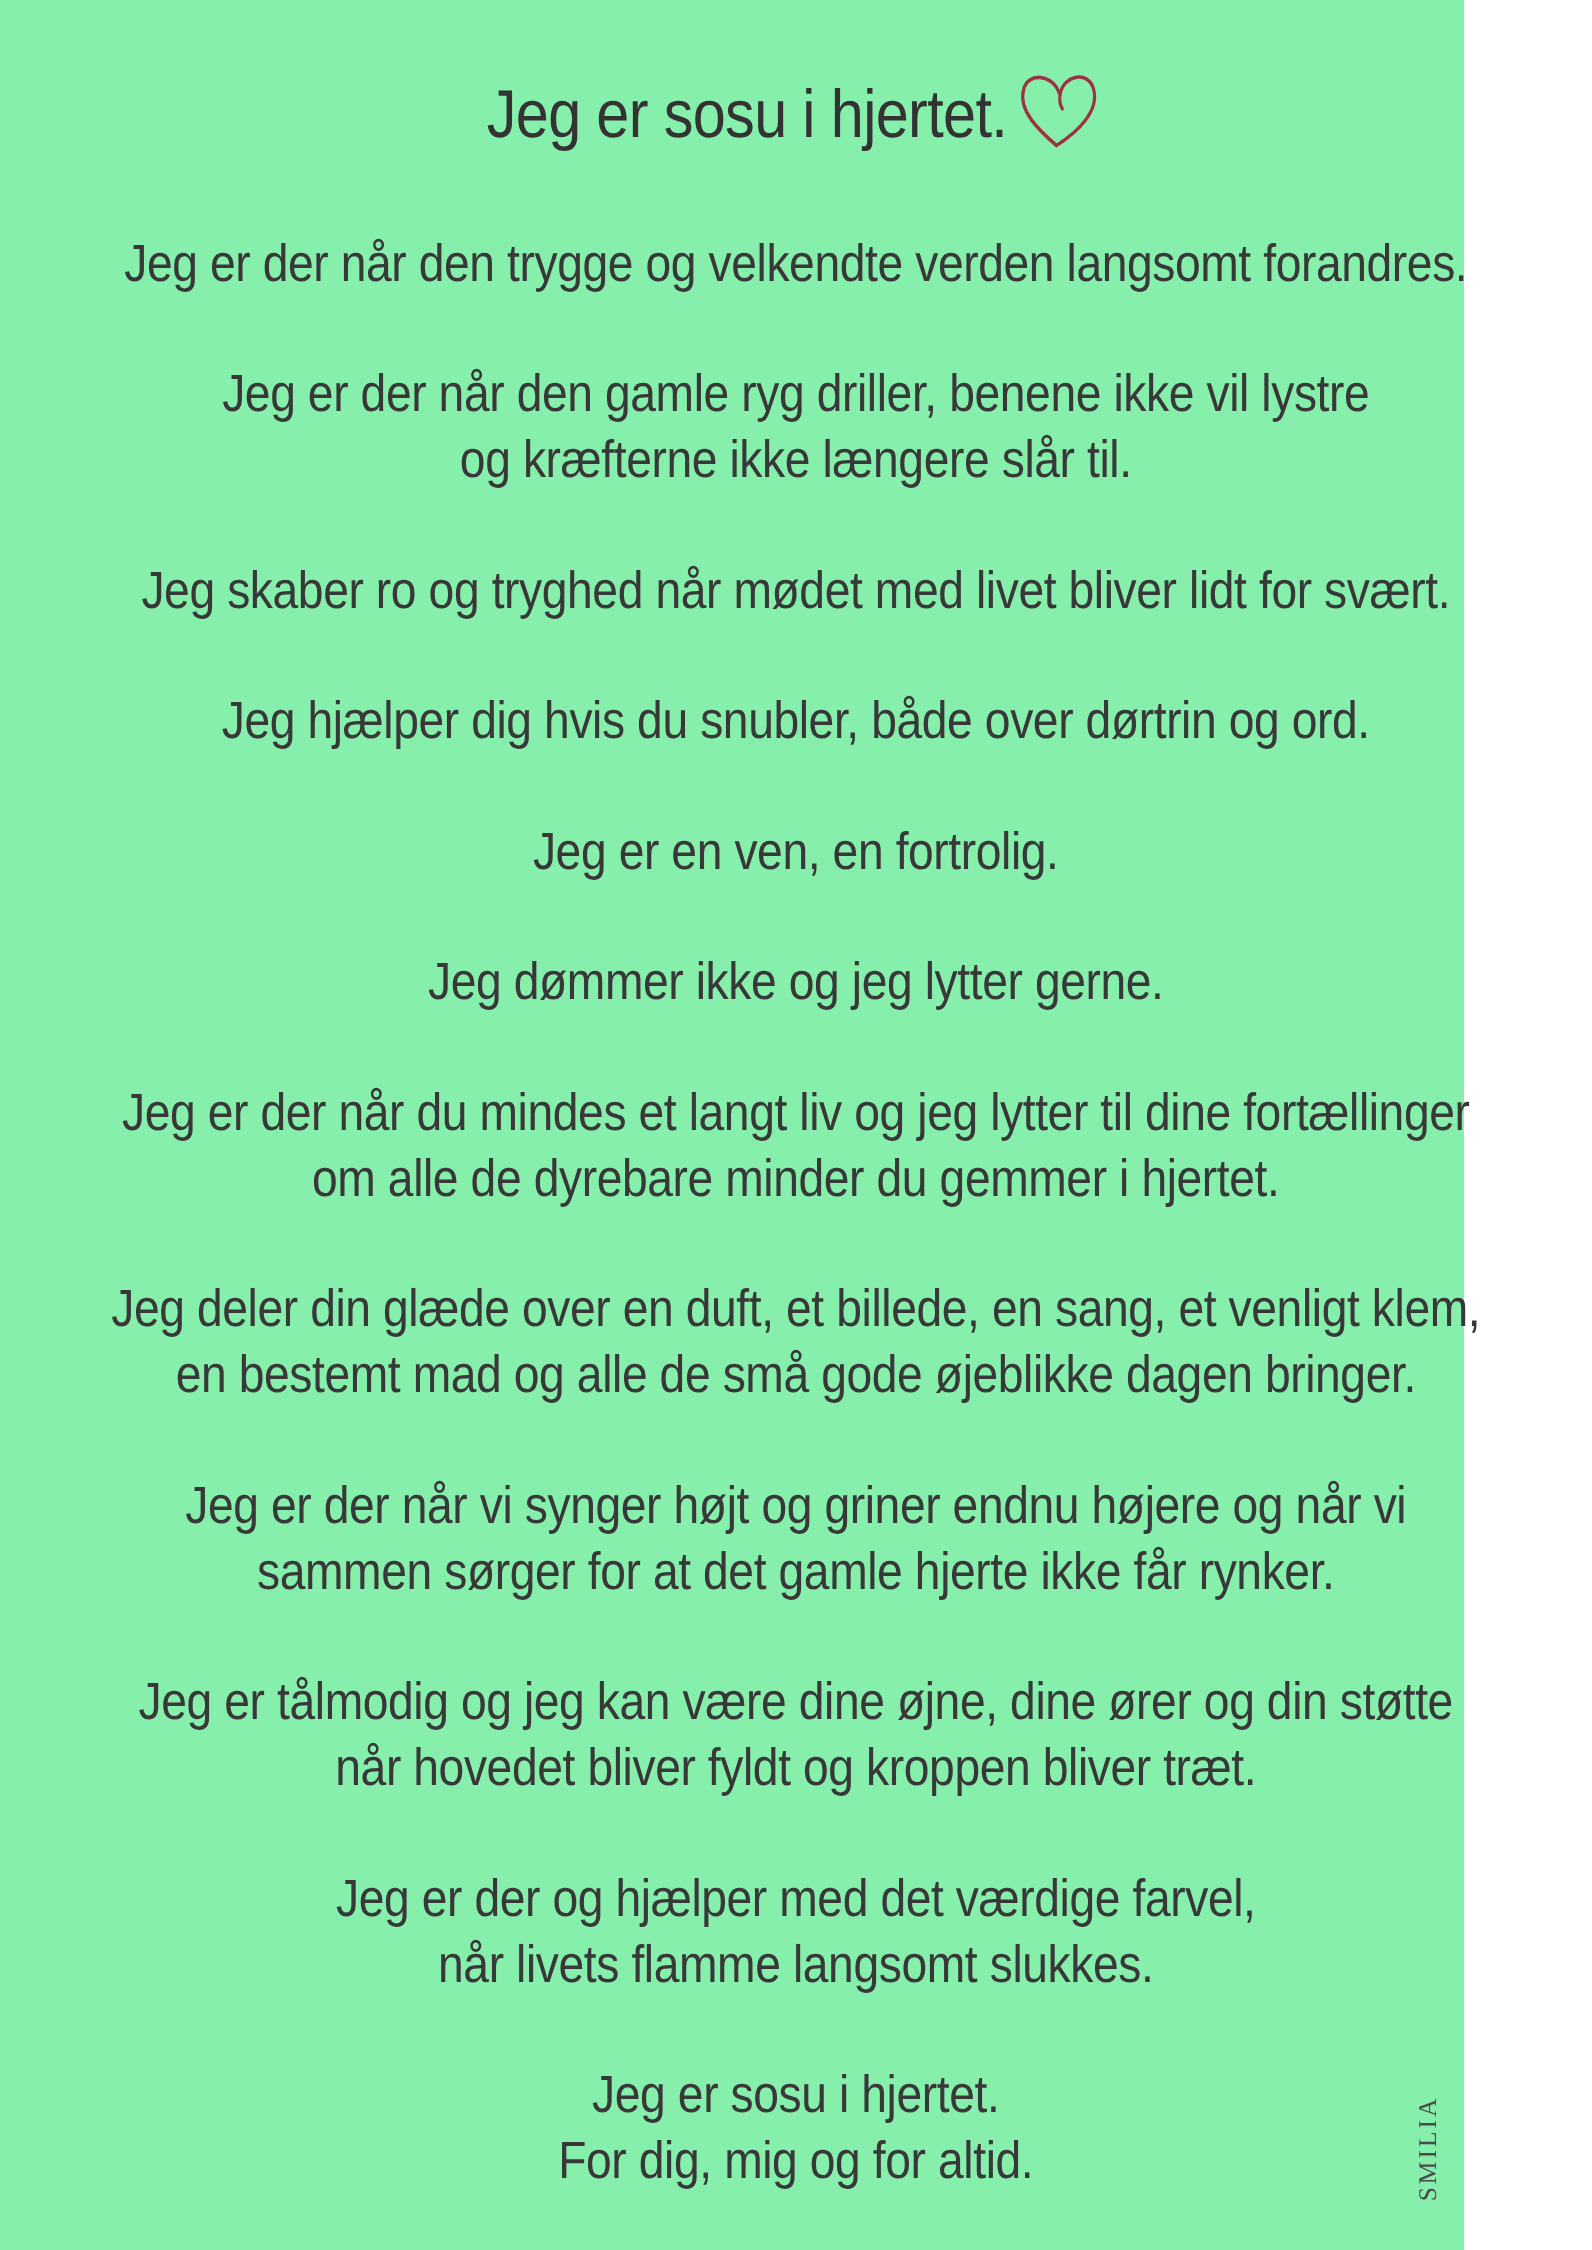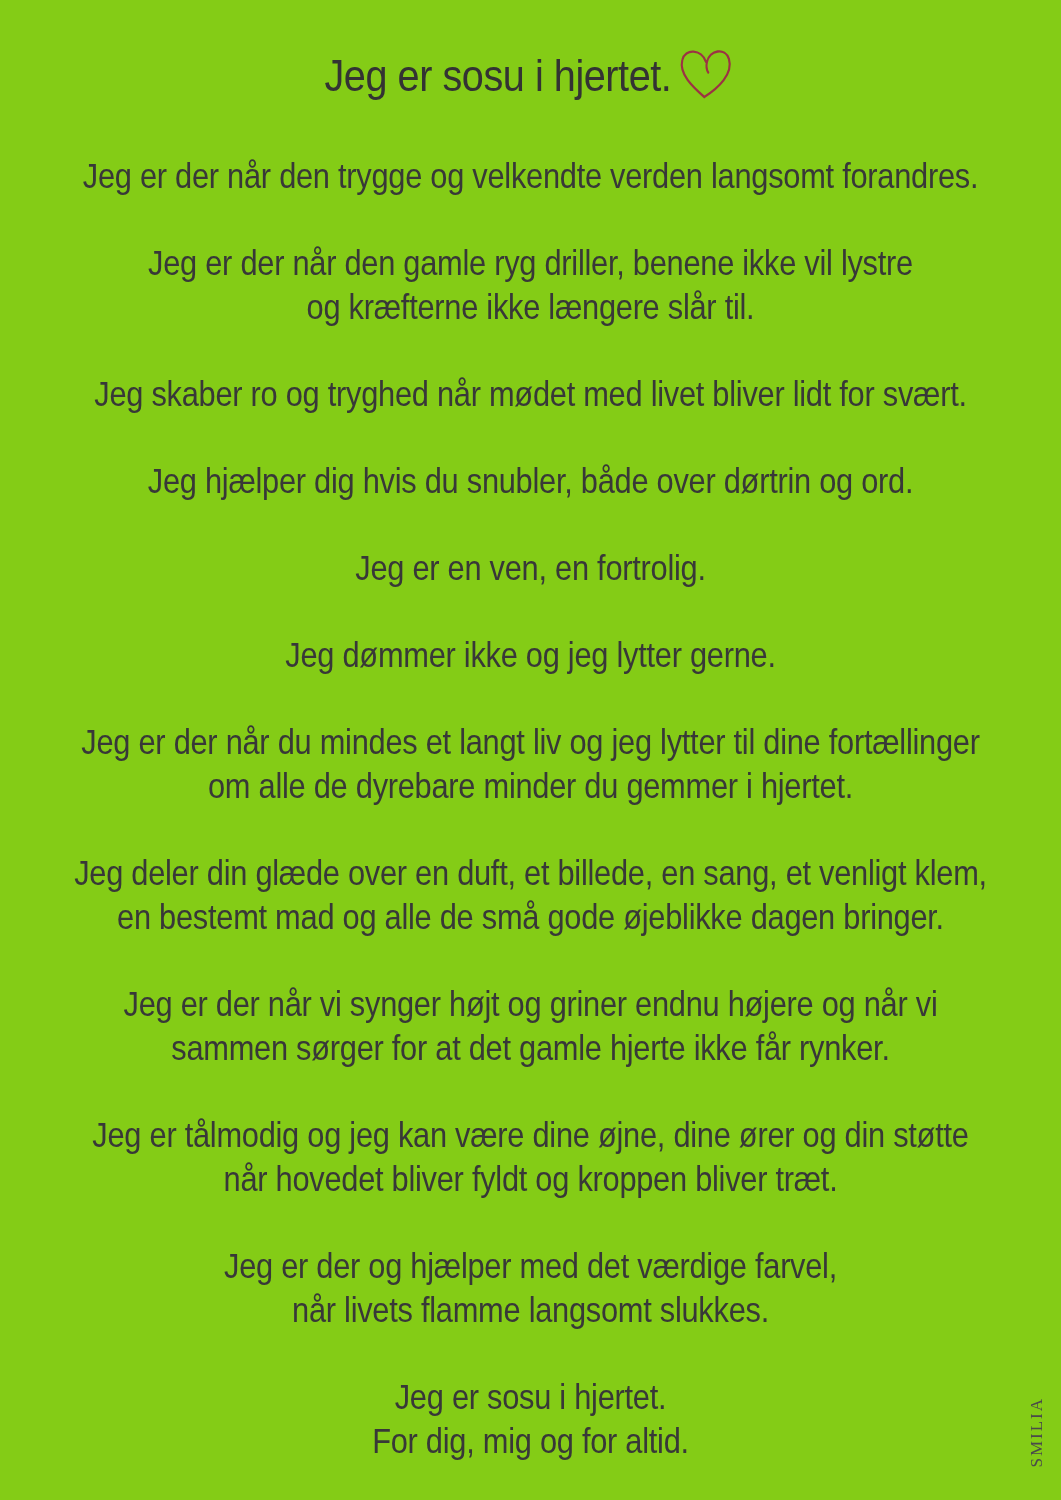--- a/index.html
+++ b/index.html
@@ -13,23 +13,23 @@
     height: 1500px;
     position: relative;
     overflow: hidden;
     font-family: "Liberation Sans", sans-serif;
     color: #373737;
   }
   .poster {
     position: absolute;
     top: 0;
     left: 0;
-    width: 1061px;
+    width: 976px;
     height: 1500px;
-    background: #84cc16;
+    background: #86efac;
   }
   .poem {
     position: absolute;
     top: 48px;
     left: 0;
     width: 1061px;
     text-align: center;
     transform: scaleX(0.88);
     transform-origin: 50% 0;
   }

